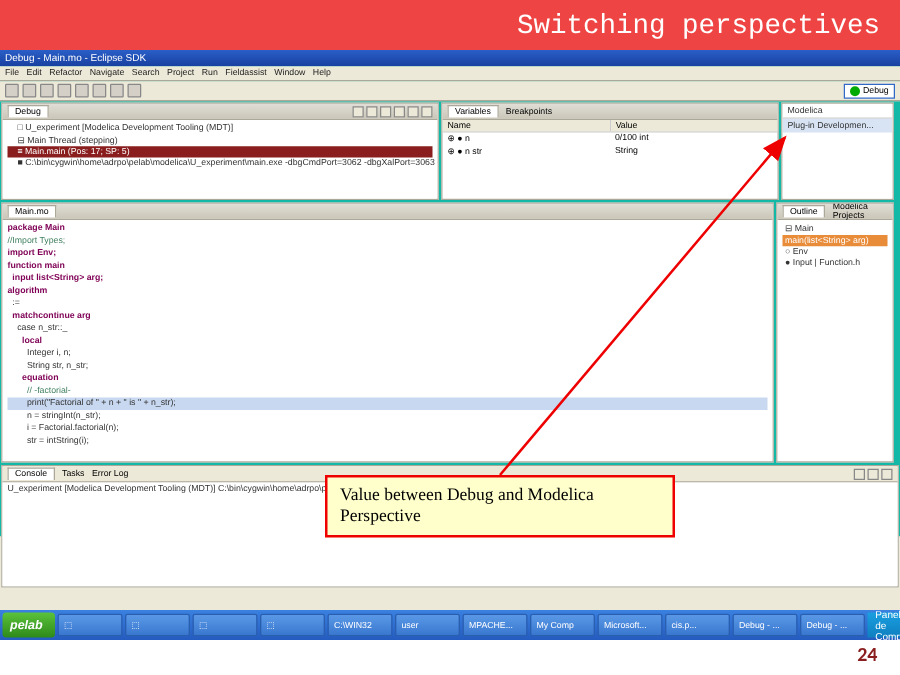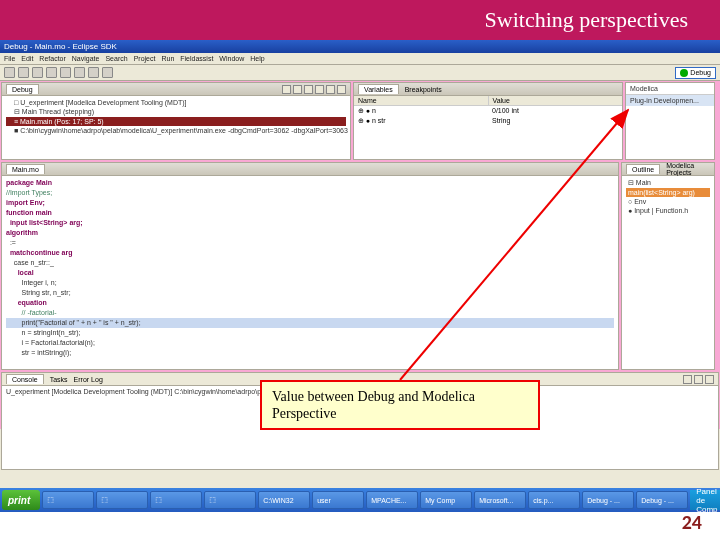--- a/index.html
+++ b/index.html
@@ -1,18 +1,18 @@
 <!DOCTYPE html>
 <html><head>
 <meta charset="utf-8">
 <style>
   * { box-sizing: border-box; margin: 0; padding: 0; font-family: Arial, sans-serif; }
   body { width: 720px; height: 540px; background: #ece9d8; overflow: hidden; position: relative; }
-  .slide-title { background: #be185d; color: #fff; height: 40px; display: flex; align-items: center; justify-content: flex-end; padding-right: 32px; font-size: 22px; font-family: Liberation Serif, serif; }
-  .ide-window { position: absolute; top: 40px; left: 0; width: 720px; height: 389px; background: #f9a8d4; font-size: 8px; }
+  .slide-title { background: #ef4444; color: #fff; height: 40px; display: flex; align-items: center; justify-content: flex-end; padding-right: 16px; font-size: 22px; font-family: Liberation Mono, monospace; }
+  .ide-window { position: absolute; top: 40px; left: 0; width: 720px; height: 389px; background: #14b8a6; font-size: 8px; }
   .win-titlebar { height: 13px; background: linear-gradient(#2a5fc8,#1840a0); color: #fff; display: flex; align-items: center; padding: 0 4px; font-size: 8px; }
   .menubar { height: 12px; background: #ece9d8; display: flex; align-items: center; gap: 6px; padding: 0 4px; font-size: 7px; color: #222; border-bottom: 1px solid #aca899; }
   .toolbar { height: 16px; background: #ece9d8; display: flex; align-items: center; gap: 3px; padding: 0 4px; border-bottom: 1px solid #aca899; }
   .tool-icon { width: 11px; height: 11px; background: #d4d0c8; border: 1px solid #888; border-radius: 1px; }
   .persp-area { margin-left: auto; display: flex; align-items: center; gap: 2px; }
   .persp-btn { display: flex; align-items: center; gap: 2px; padding: 1px 4px; border: 1px solid #aca899; background: #f5f3eb; font-size: 7px; cursor: pointer; }
   .persp-btn.active { background: #fff; border-color: #316ac5; }
   .bug-icon { width: 8px; height: 8px; background: #0a0; border-radius: 50%; display: inline-block; }
   .top-panes { display: flex; height: 80px; }
   .pane { background: #fff; border: 1px solid #aca899; margin: 1px; display: flex; flex-direction: column; overflow: hidden; }
@@ -39,21 +39,21 @@
   .code-line.highlight { background: #c8d8f0; }
   .bottom-pane { height: 98px; margin: 1px; background: #fff; border: 1px solid #aca899; display: flex; flex-direction: column; }
   .console-head { height: 13px; background: #ece9d8; display: flex; align-items: center; padding: 0 4px; font-size: 7px; gap: 6px; border-bottom: 1px solid #aca899; }
   .console-body { flex: 1; background: #fff; padding: 2px 4px; font-size: 7px; color: #333; }
   .callout { position: absolute; left: 260px; top: 380px; width: 280px; background: #ffffcc; border: 2px solid #e00; padding: 6px 10px; font-family: "Times New Roman", serif; font-size: 14px; line-height: 17px; z-index: 20; }
   .arrow-svg { position: absolute; z-index: 15; pointer-events: none; }
   .taskbar { position: absolute; bottom: 28px; left: 0; width: 720px; height: 24px; background: linear-gradient(#3a81e0,#245bbf); display: flex; align-items: center; padding: 0 2px; gap: 2px; }
   .start-btn { height: 20px; background: linear-gradient(#5bc23a,#2e8a1a); color: #fff; font-weight: bold; font-style: italic; padding: 0 10px 0 6px; border-radius: 3px; display: flex; align-items: center; font-size: 10px; }
   .task-item { height: 18px; background: linear-gradient(#5a98e6,#3a78d0); border: 1px solid #2a5fb0; border-radius: 2px; padding: 0 4px; display: flex; align-items: center; font-size: 7px; color: #fff; min-width: 52px; overflow: hidden; white-space: nowrap; }
   .tray { margin-left: auto; height: 20px; background: linear-gradient(#1a9fe0,#0f7fc0); display: flex; align-items: center; padding: 0 6px; gap: 3px; font-size: 8px; color: #fff; }
-  .page-num { position: absolute; bottom: 6px; right: 18px; font-size: 20px; font-weight: bold; color: #8a1e1e; font-family: Calibri, Arial, sans-serif; }
+  .page-num { position: absolute; bottom: 6px; right: 18px; font-size: 16px; font-weight: bold; color: #8a1e1e; font-family: Calibri, Arial, sans-serif; }
   .slide-footer { position: absolute; bottom: 0; left: 0; width: 720px; height: 28px; background: #fff; }
   .mini-tool { display: flex; gap: 2px; margin-left: auto; }
   .mini-btn { width: 9px; height: 9px; background: #ece9d8; border: 1px solid #888; }
   .outline-item { padding: 1px 2px; font-size: 7px; white-space: nowrap; }
   .outline-item.sel { background: #e88c3a; color: #fff; }
 </style>
 </head>
 <body>
 
 <div class="slide-title">Switching perspectives</div>
@@ -178,21 +178,21 @@
       <marker id="ah" markerWidth="10" markerHeight="8" refX="9" refY="4" orient="auto">
     <polygon points="0 0, 10 4, 0 8" fill="#e00"></polygon>
       </marker>
     </defs>
   <line x1="400" y1="380" x2="628" y2="110" stroke="#e00" stroke-width="2" marker-end="url(#ah)"></line>
 </svg>
 
 <div class="callout">Value between Debug and Modelica Perspective</div>
 
 <div class="taskbar">
-  <div class="start-btn">print</div>
+  <div class="start-btn">pelab</div>
   <div id="task-items" style="display:flex;gap:2px;">
       <div class="task-item">⬚</div>
       <div class="task-item">⬚</div>
       <div class="task-item">⬚</div>
       <div class="task-item">⬚</div>
       <div class="task-item">C:\WIN32</div>
       <div class="task-item">user</div>
       <div class="task-item">MPACHE...</div>
       <div class="task-item">My Comp</div>
       <div class="task-item">Microsoft...</div>

